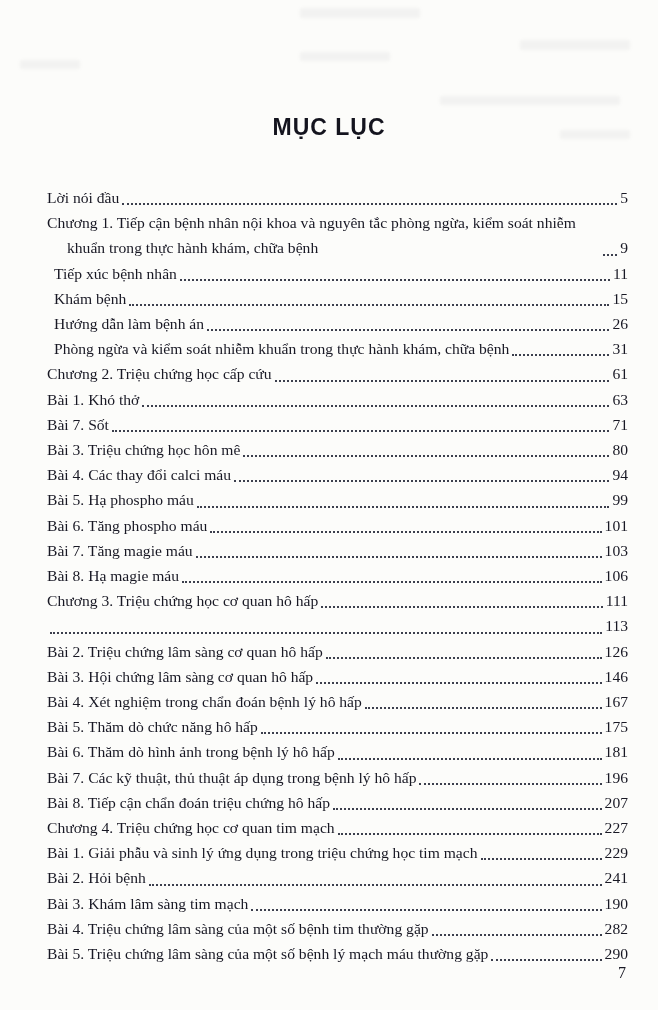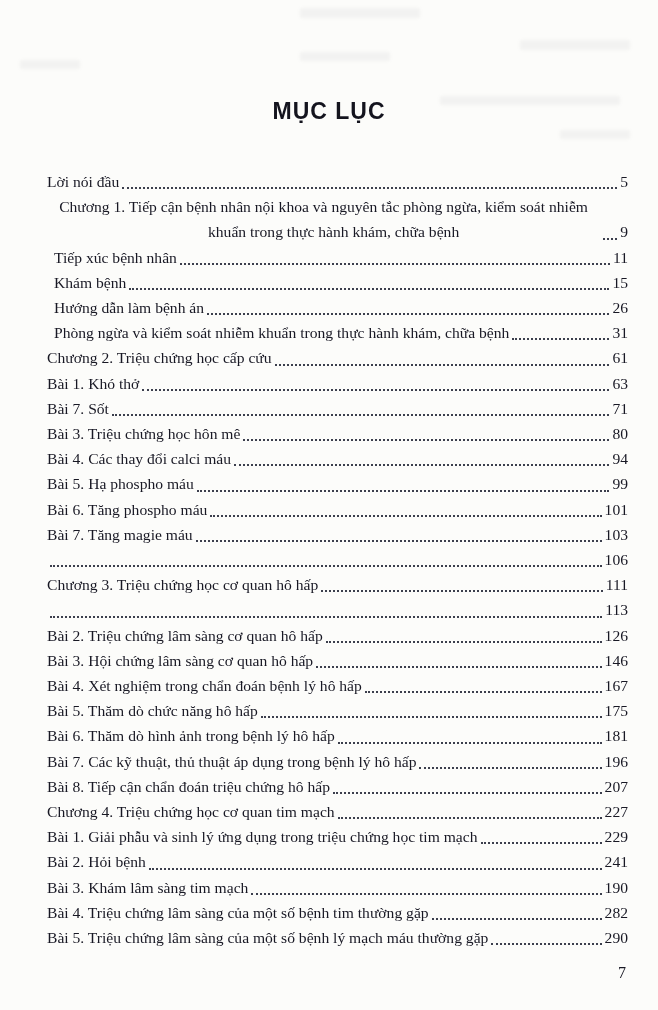--- a/index.html
+++ b/index.html
@@ -19,21 +19,21 @@
   }
   
   .artifact {
     position: absolute;
     background: rgba(110, 112, 130, 0.07);
     filter: blur(1.5px);
     border-radius: 2px;
     pointer-events: none;
   }
   .page-title {
-    margin: 0;
+    margin: 16px;
     padding-top: 98px;
     text-align: center;
     font-family: "Liberation Sans", "DejaVu Sans", sans-serif;
     font-size: 23px;
     font-weight: 700;
     letter-spacing: 1px;
     color: #14141e;
   }
   .toc-list {
     margin: 44px 30px 0 47px;
@@ -47,21 +47,20 @@
     font-weight: 400;
   }
   .toc-row.indent-1 {
     padding-left: 7px;
   }
   .toc-label {
     
     padding-left: 20px;
     text-indent: -20px;
     max-width: 545px;
-    text-align: center;
   }
   .leader {
     flex: 1 1 auto;
     min-width: 14px;
     margin: 0 3px;
     align-self: flex-end;
     border-bottom: 2px dotted #3c3f4d;
     margin-bottom: 5px;
   }
   .toc-page {
@@ -155,20 +154,21 @@
     <span class="toc-label">Bài 6. Tăng phospho máu</span>
     <span class="leader"></span>
     <span class="toc-page">101</span>
   </div>
       <div class="toc-row">
     <span class="toc-label">Bài 7. Tăng magie máu</span>
     <span class="leader"></span>
     <span class="toc-page">103</span>
   </div>
       <div class="toc-row">
+    <span class="toc-label">Bài 8. Hạ magie máu</span>
     <span class="leader"></span>
     <span class="toc-page">106</span>
   </div>
       <div class="toc-row bold">
     <span class="toc-label">Chương 3. Triệu chứng học cơ quan hô hấp</span>
     <span class="leader"></span>
     <span class="toc-page">111</span>
   </div>
       <div class="toc-row">
     <span class="leader"></span>

